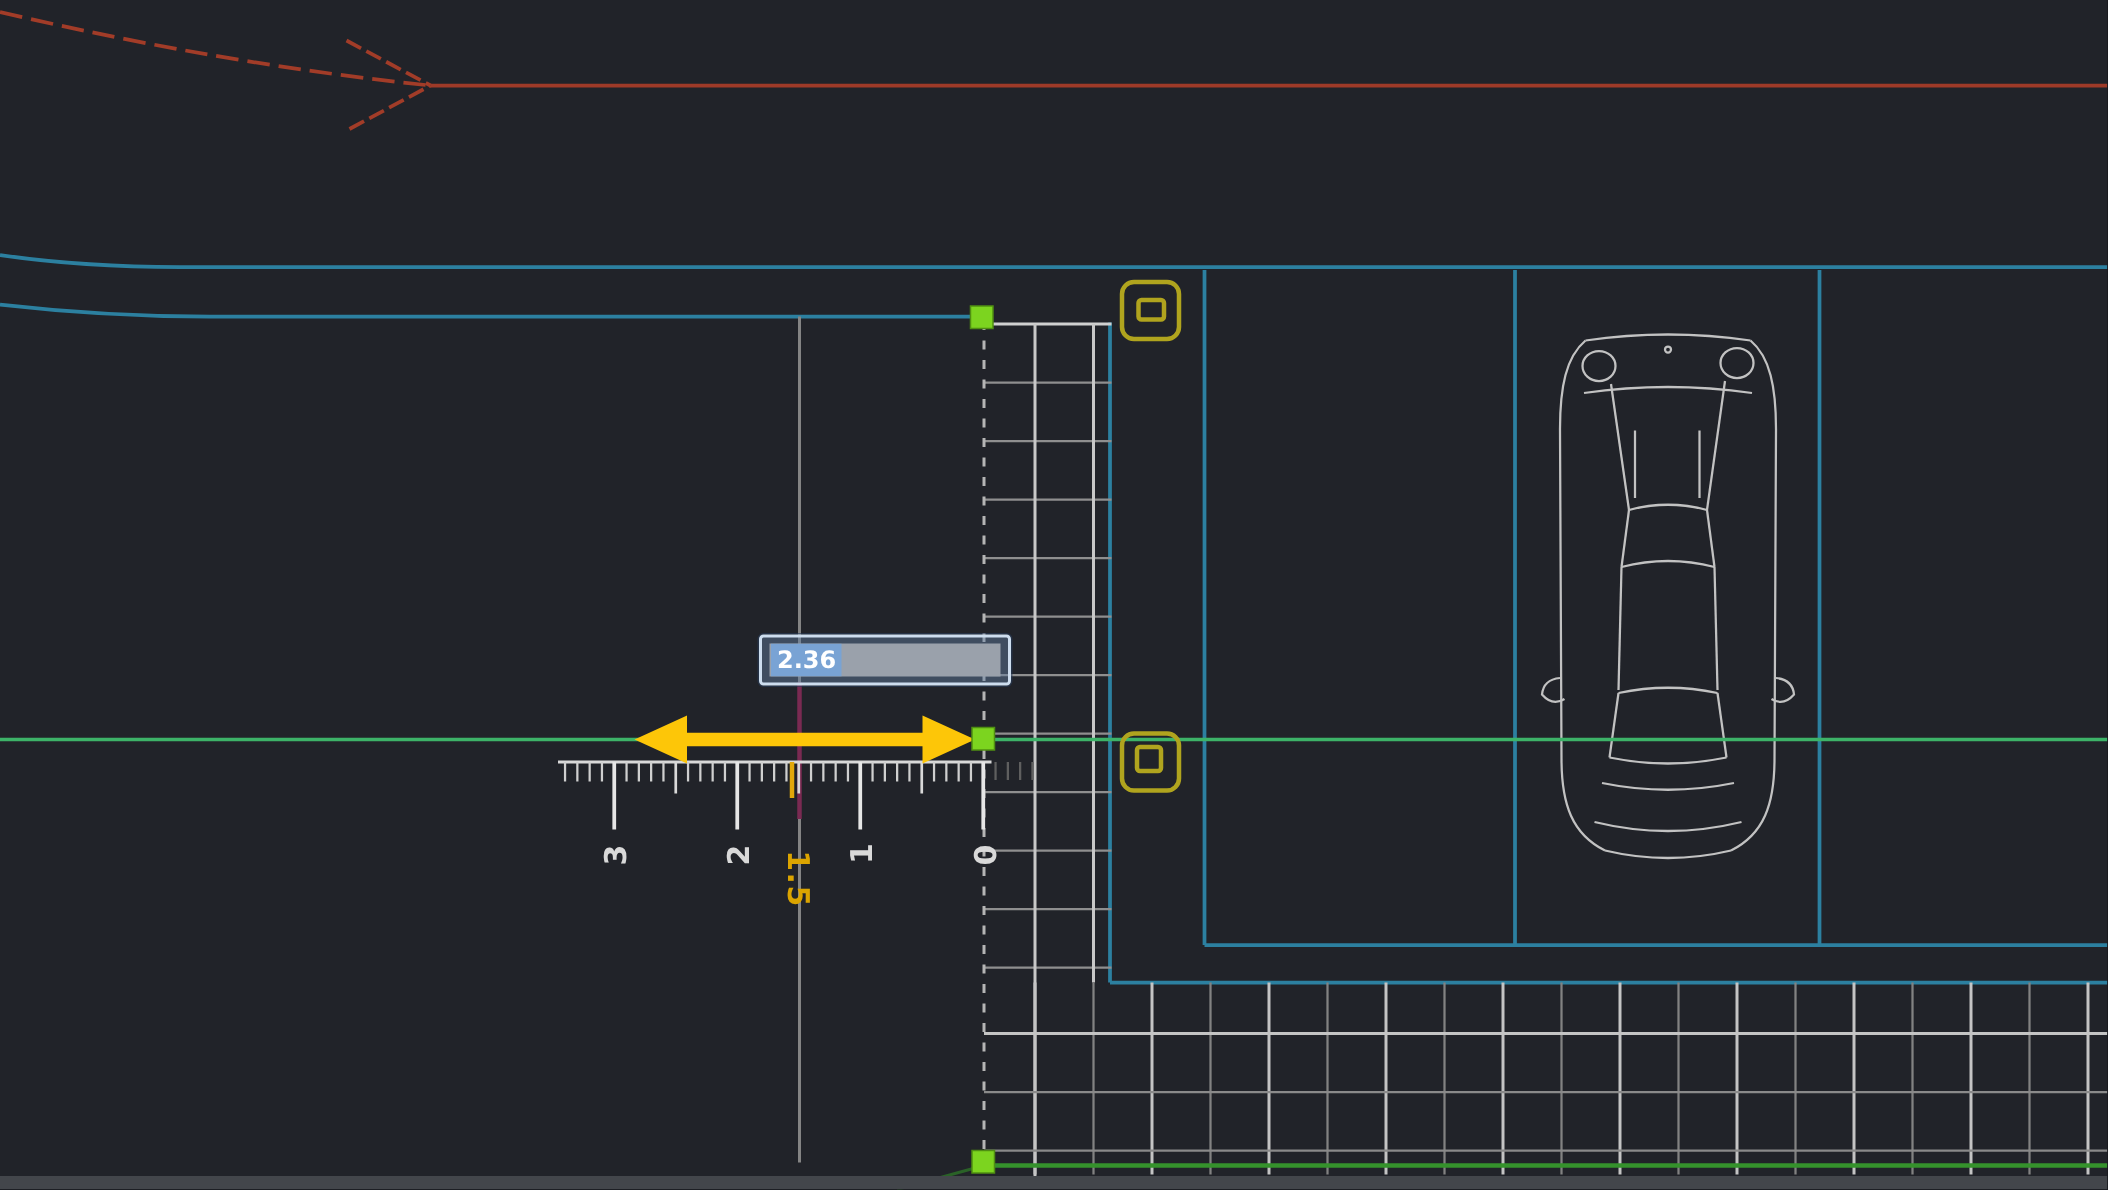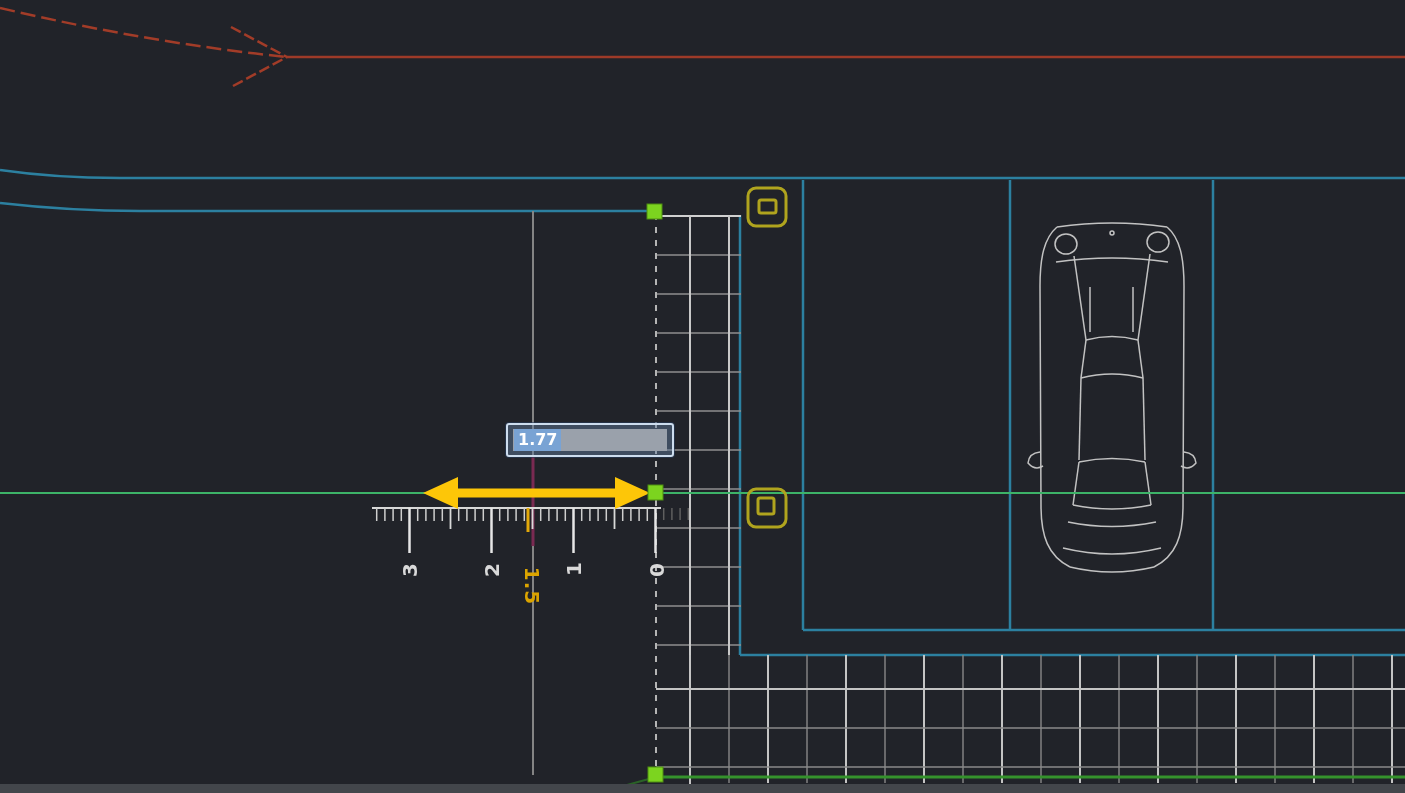--- a/index.html
+++ b/index.html
@@ -208,18 +208,18 @@
 
   <span class="ruler-digit" style="left:410px;top:570px">3</span>
   <span class="ruler-digit" style="left:492px;top:570px">2</span>
   <span class="ruler-digit" style="left:574px;top:569px">1</span>
   <span class="ruler-digit" style="left:657px;top:570px">0</span>
 
   <span class="ruler-active">1.5</span>
 
   <div class="dyn-input">
     <div class="field">
-      <span class="sel">1.77</span>
+      <span class="sel">2.36</span>
     </div>
   </div>
 
   <div class="bottom-bar"></div>
 </div>
 
 </body></html>

